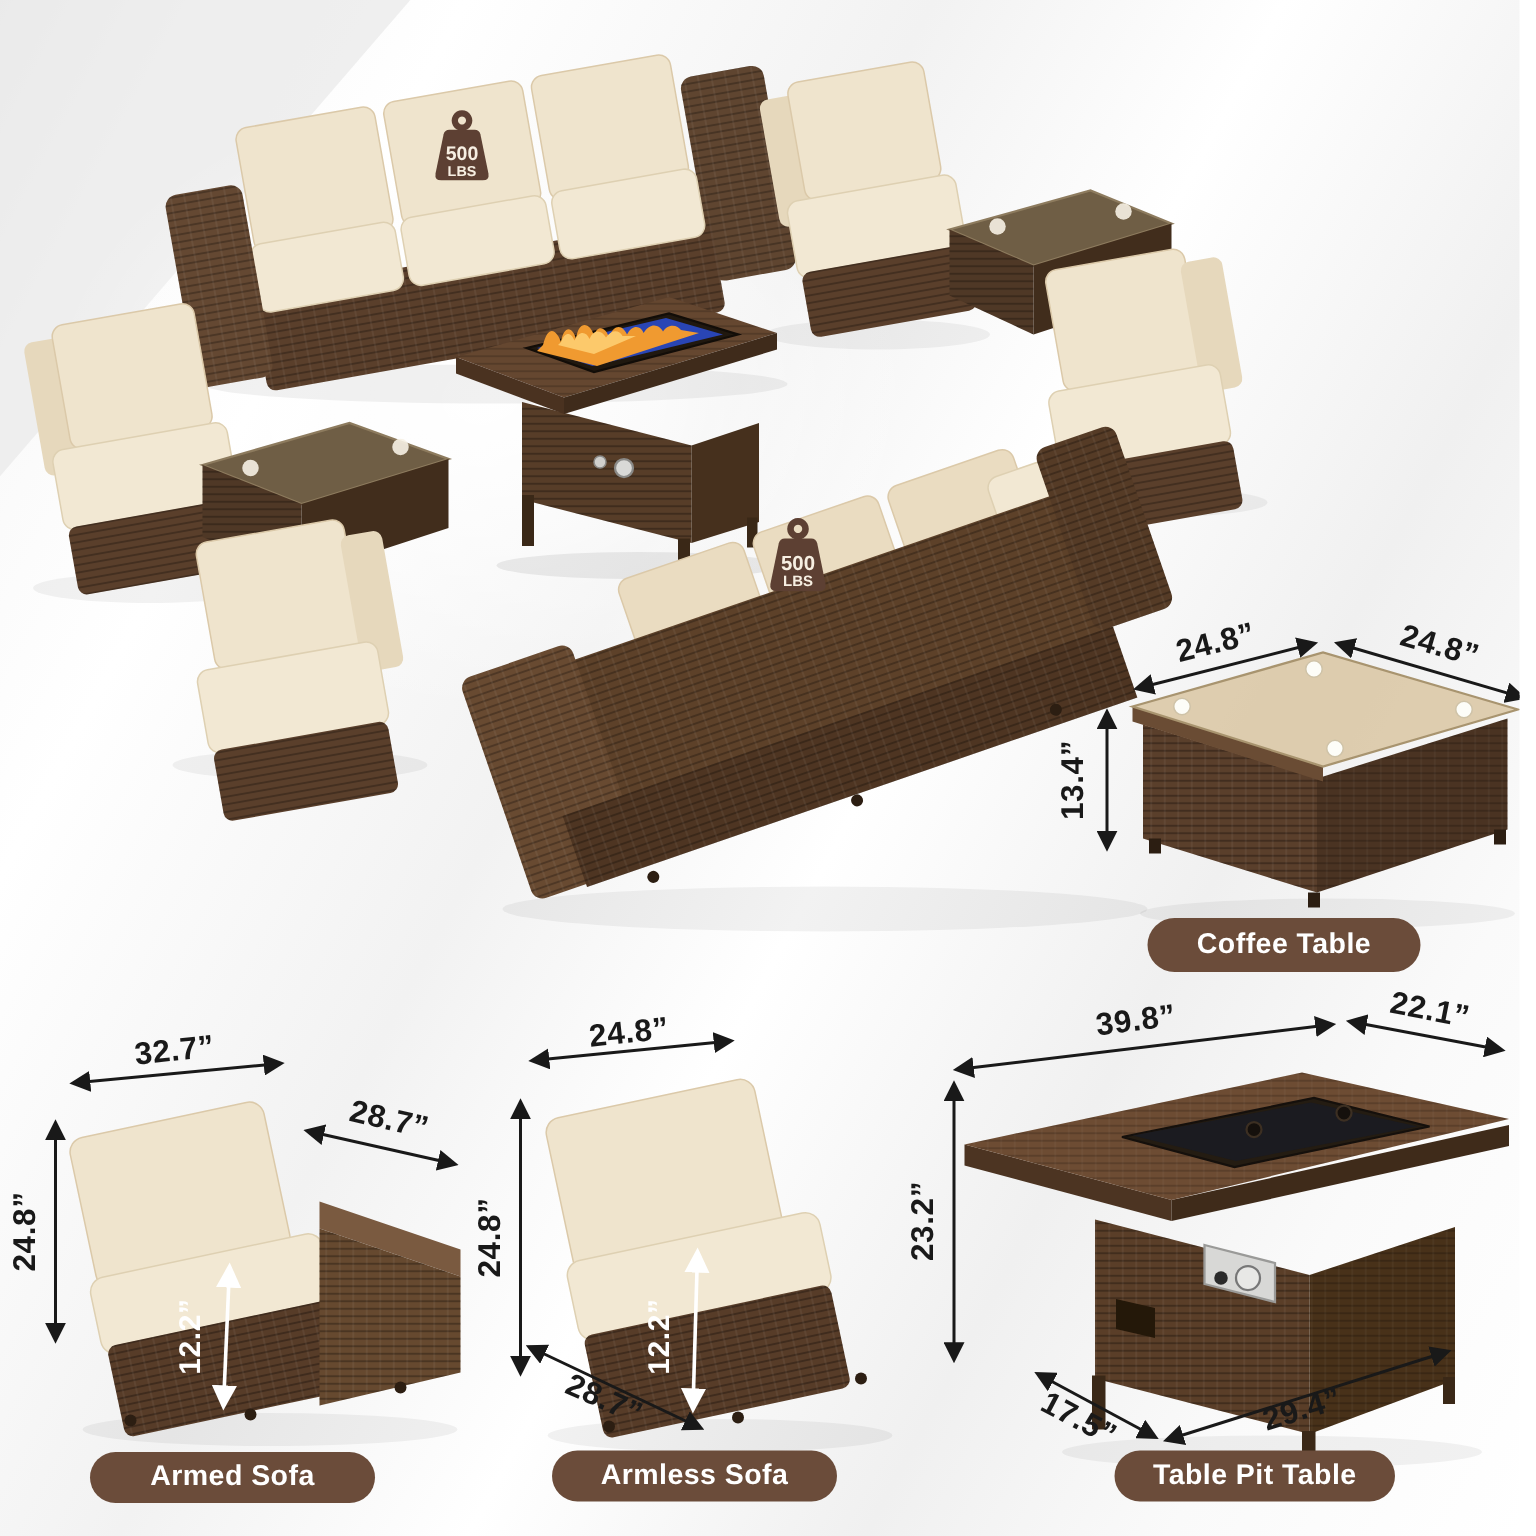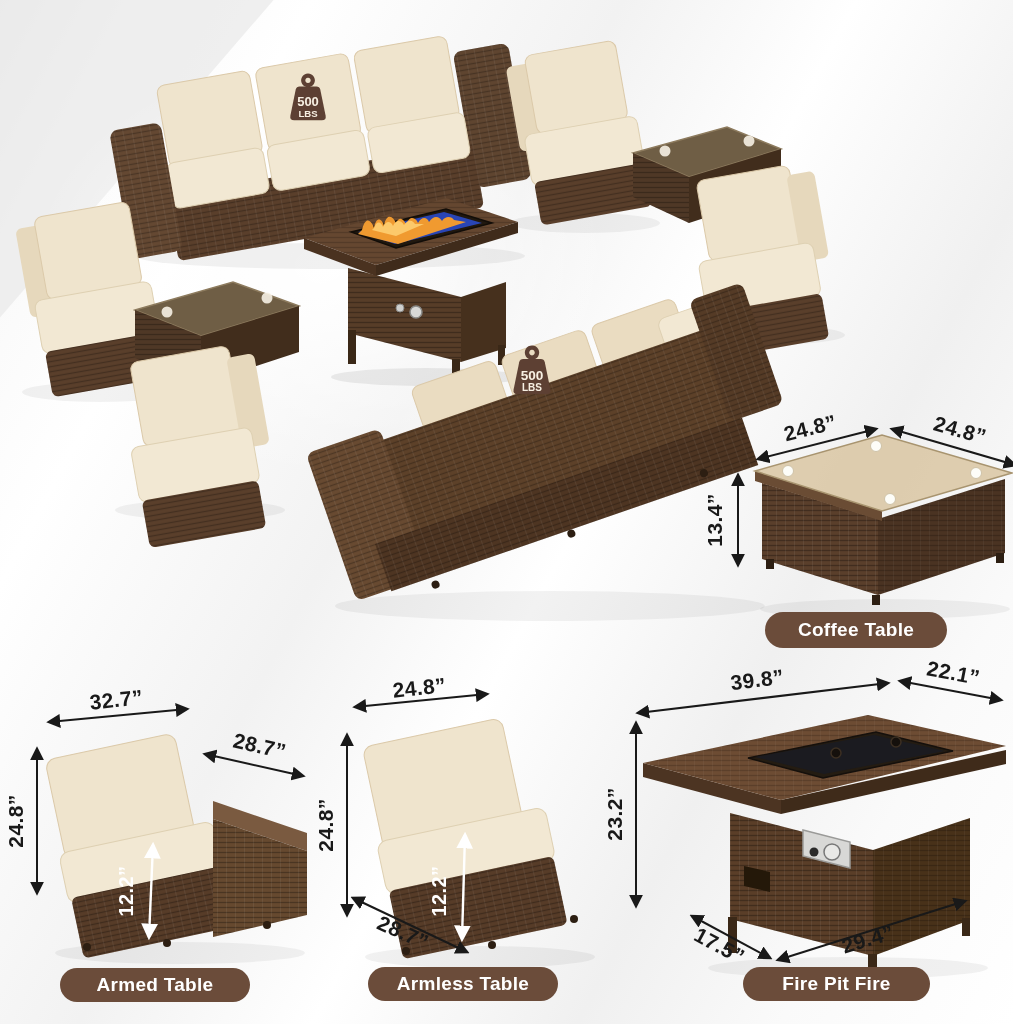--- a/index.html
+++ b/index.html
@@ -258,21 +258,21 @@
     </g>
     <line x1="34" y1="37" x2="172" y2="24" class="dimline" marker-start="url(#mk-a)" marker-end="url(#mk-a)"></line>
     <text class="dimtext" text-anchor="middle" transform="translate(102,22) rotate(-6)">32.7”</text>
     <line x1="190" y1="69" x2="288" y2="91" class="dimline" marker-start="url(#mk-a)" marker-end="url(#mk-a)"></line>
     <text class="dimtext" text-anchor="middle" transform="translate(243,68) rotate(13)">28.7”</text>
     <line x1="22" y1="64" x2="22" y2="208" class="dimline" marker-start="url(#mk-a)" marker-end="url(#mk-a)"></line>
     <text class="dimtext" text-anchor="middle" transform="translate(8,136) rotate(-90)">24.8”</text>
     <line x1="138" y1="160" x2="134" y2="252" class="dimline-w" marker-start="url(#mk-aw)" marker-end="url(#mk-aw)"></line>
     <text class="dimtext-w" text-anchor="middle" transform="translate(118,206) rotate(-90)">12.2”</text>
   </svg>
-  <div class="pill" style="left:60px;top:968px;width:190px;height:34px">Armed Table</div>
+  <div class="pill" style="left:60px;top:968px;width:190px;height:34px">Armed Sofa</div>
 
   <svg class="abs" style="left:330px;top:685px" width="302" height="300" viewBox="0 0 302 300">
     <defs>
       <pattern id="pt8" width="9" height="5" patternUnits="userSpaceOnUse">
         <path d="M0,2.5 H9" stroke="rgba(0,0,0,0.28)" stroke-width="1.3"></path>
         <path d="M4.5,0 V5" stroke="rgba(255,255,255,0.06)" stroke-width="1"></path>
       </pattern>
       <marker id="mk-l" viewBox="0 0 10 10" refX="8" refY="5" markerWidth="7" markerHeight="7" orient="auto-start-reverse">
         <path d="M0,0 L10,5 L0,10 z" fill="#191919"></path>
       </marker>
@@ -294,21 +294,21 @@
     </g>
     <line x1="25" y1="22" x2="157" y2="9" class="dimline" marker-start="url(#mk-l)" marker-end="url(#mk-l)"></line>
     <text class="dimtext" text-anchor="middle" transform="translate(90,10) rotate(-6)">24.8”</text>
     <line x1="17" y1="50" x2="17" y2="230" class="dimline" marker-start="url(#mk-l)" marker-end="url(#mk-l)"></line>
     <text class="dimtext" text-anchor="middle" transform="translate(3,140) rotate(-90)">24.8”</text>
     <line x1="135" y1="150" x2="132" y2="254" class="dimline-w" marker-start="url(#mk-lw)" marker-end="url(#mk-lw)"></line>
     <text class="dimtext-w" text-anchor="middle" transform="translate(116,206) rotate(-90)">12.2”</text>
     <line x1="23" y1="213" x2="137" y2="267" class="dimline" marker-start="url(#mk-l)" marker-end="url(#mk-l)"></line>
     <text class="dimtext" text-anchor="middle" transform="translate(70,254) rotate(24)">28.7”</text>
   </svg>
-  <div class="pill" style="left:368px;top:967px;width:190px;height:34px">Armless Table</div>
+  <div class="pill" style="left:368px;top:967px;width:190px;height:34px">Armless Sofa</div>
 
   <svg class="abs" style="left:618px;top:668px" width="406" height="348" viewBox="0 0 406 348">
     <defs>
       <pattern id="pt9" width="9" height="5" patternUnits="userSpaceOnUse">
         <path d="M0,2.5 H9" stroke="rgba(0,0,0,0.28)" stroke-width="1.3"></path>
         <path d="M4.5,0 V5" stroke="rgba(255,255,255,0.06)" stroke-width="1"></path>
       </pattern>
       <marker id="mk-f" viewBox="0 0 10 10" refX="8" refY="5" markerWidth="7" markerHeight="7" orient="auto-start-reverse">
         <path d="M0,0 L10,5 L0,10 z" fill="#191919"></path>
       </marker>
@@ -339,15 +339,15 @@
     <text class="dimtext" text-anchor="middle" transform="translate(140,19) rotate(-7)">39.8”</text>
     <line x1="282" y1="13" x2="383" y2="32" class="dimline" marker-start="url(#mk-f)" marker-end="url(#mk-f)"></line>
     <text class="dimtext" text-anchor="middle" transform="translate(334,12) rotate(11)">22.1”</text>
     <line x1="18" y1="55" x2="18" y2="238" class="dimline" marker-start="url(#mk-f)" marker-end="url(#mk-f)"></line>
     <text class="dimtext" text-anchor="middle" transform="translate(4,146) rotate(-90)">23.2”</text>
     <line x1="74" y1="248" x2="152" y2="290" class="dimline" marker-start="url(#mk-f)" marker-end="url(#mk-f)"></line>
     <text class="dimtext" text-anchor="middle" transform="translate(98,284) rotate(28)">17.5”</text>
     <line x1="160" y1="292" x2="347" y2="233" class="dimline" marker-start="url(#mk-f)" marker-end="url(#mk-f)"></line>
     <text class="dimtext" text-anchor="middle" transform="translate(252,278) rotate(-17)">29.4”</text>
   </svg>
-  <div class="pill" style="left:743px;top:967px;width:187px;height:34px">Fire Pit Fire</div>
+  <div class="pill" style="left:743px;top:967px;width:187px;height:34px">Table Pit Table</div>
 
 </div>
 
 </body></html>

